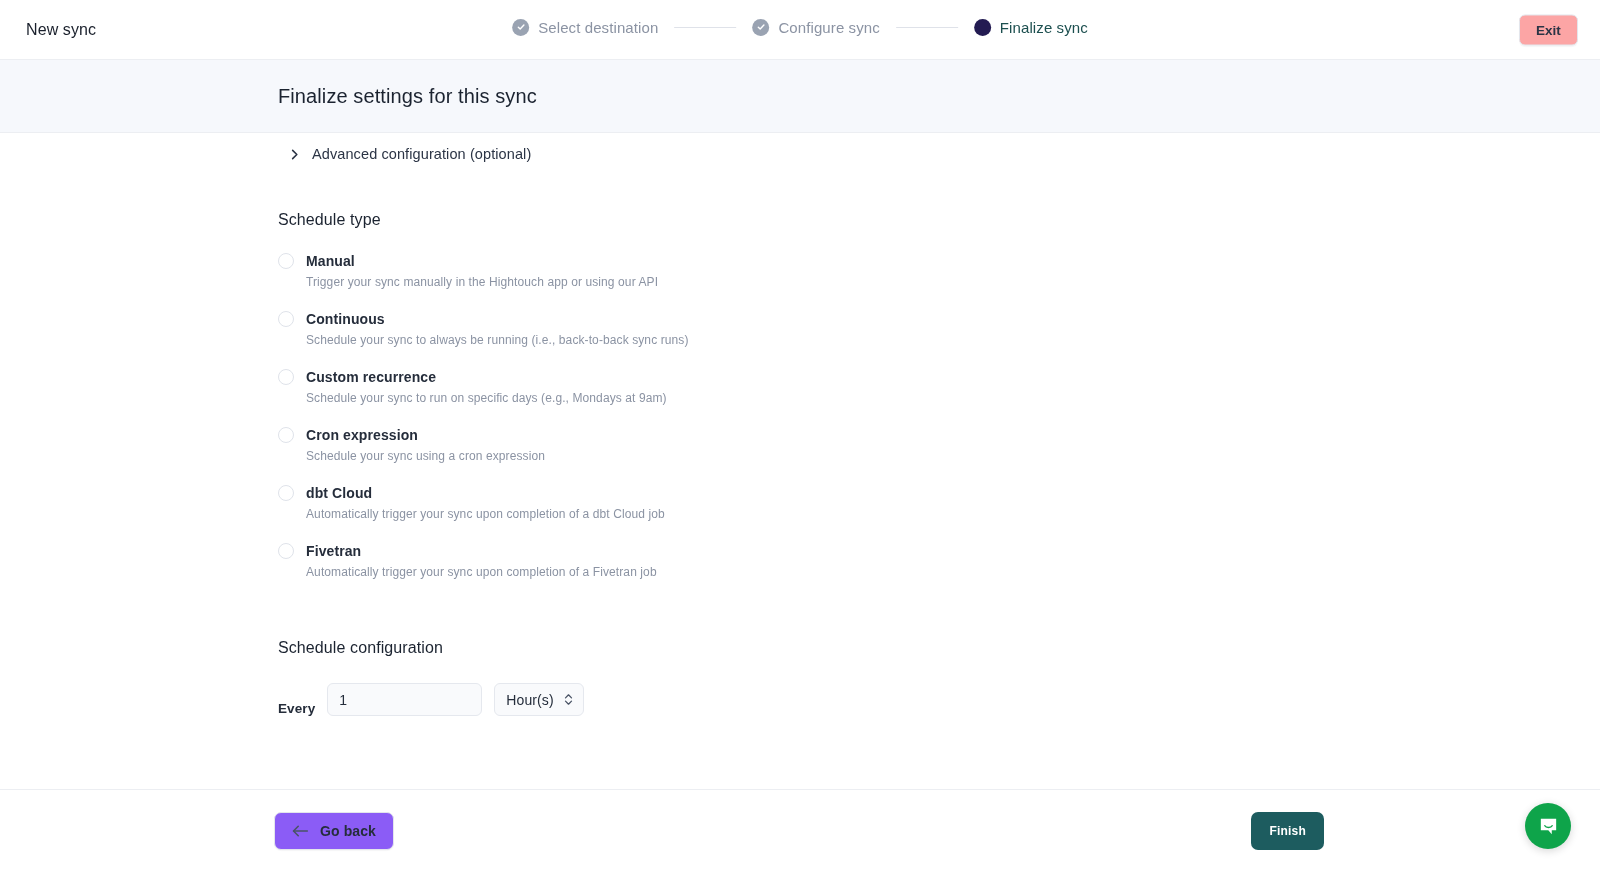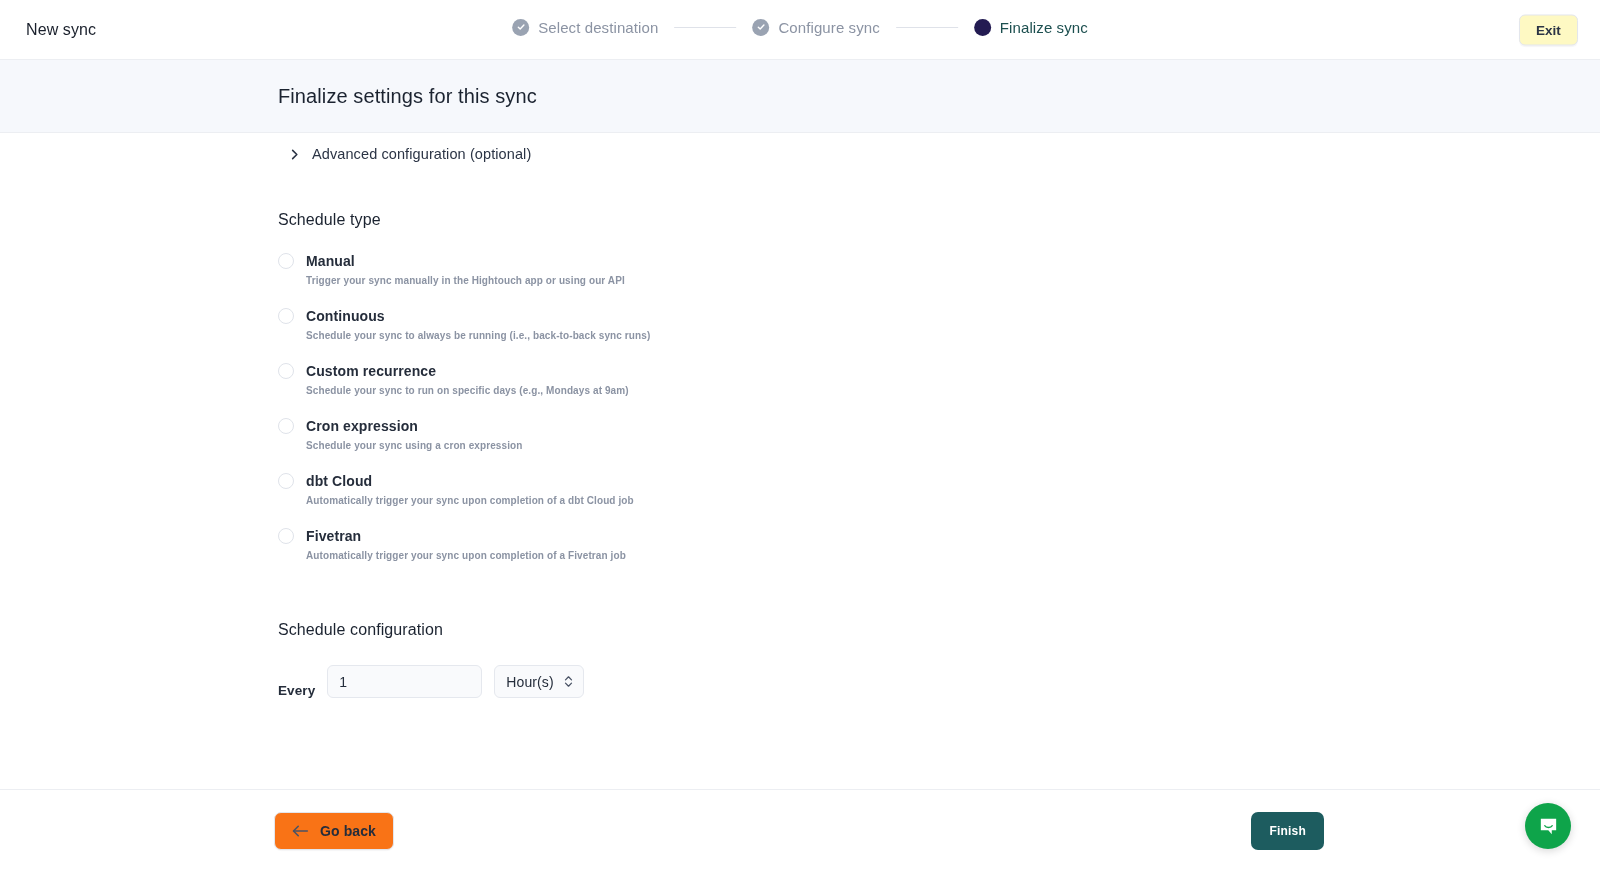--- a/index.html
+++ b/index.html
@@ -88,21 +88,21 @@
   .exit-button {
     position: absolute;
     right: 22px;
     top: 50%;
     transform: translateY(-50%);
     min-width: 59px;
     height: 31px;
     padding: 0 14px;
     border: 1px solid #e3e6ec;
     border-radius: 6px;
-    background: #fef9c3;
+    background: #fca5a5;
     font-family: "Liberation Sans", sans-serif;
     font-size: 13.5px;
     font-weight: 600;
     color: #2b3445;
     cursor: pointer;
     box-shadow: 0 1px 1px rgba(16,24,40,.04);
   }
 
   
   .banner {
@@ -208,24 +208,24 @@
   .radio-label {
     font-size: 14px;
     font-weight: 600;
     color: #252d3b;
     letter-spacing: .1px;
   }
 
   .radio-desc {
     margin-top: 6px;
     margin-left: 28px;
-    font-size: 10px;
+    font-size: 12px;
     color: #8b93a3;
     letter-spacing: .1px;
-    font-weight: 700;
+    font-weight: 400;
   }
 
   
   .config-row {
     margin-top: 26px;
     display: flex;
     align-items: flex-end;
     gap: 12px;
   }
   .every-label {
@@ -276,21 +276,21 @@
 
   .goback-button {
     position: absolute;
     left: 274px;
     top: 50%;
     transform: translateY(-50%);
     height: 38px;
     padding: 0 17px;
     border: 1px solid #e3e6ec;
     border-radius: 7px;
-    background: #f97316;
+    background: #8b5cf6;
     display: flex;
     align-items: center;
     gap: 11px;
     cursor: pointer;
     box-shadow: 0 1px 1px rgba(16,24,40,.04);
   }
   .goback-label {
     font-family: "Liberation Sans", sans-serif;
     font-size: 14px;
     font-weight: 600;

